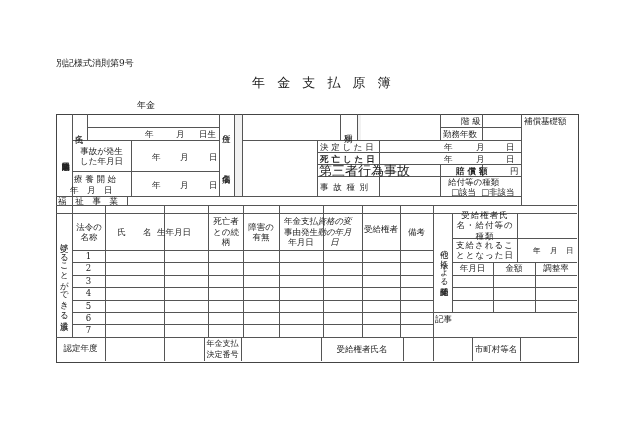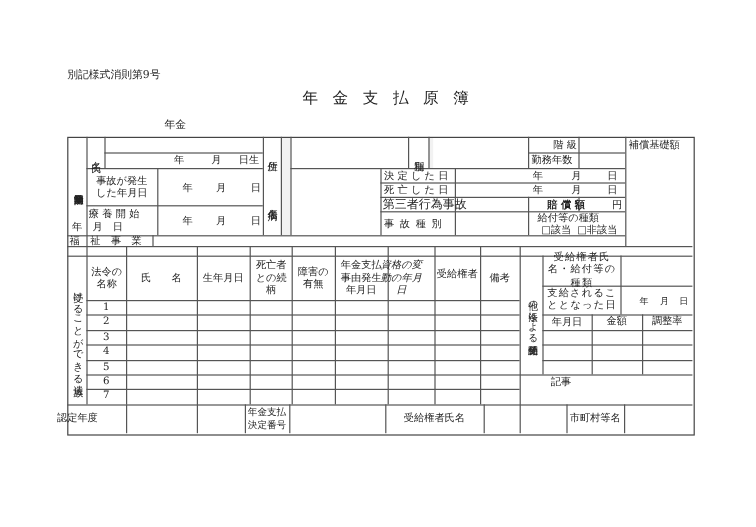--- a/index.html
+++ b/index.html
@@ -70,34 +70,34 @@
 <div class="c" style="left:73px;top:141px;width:57px;height:30px;white-space:normal;padding:0 6px;box-sizing:border-box;">事故が発生した年月日</div>
 <div class="t" style="left:152px;top:152px;">年</div>
 <div class="t" style="left:180px;top:152px;">月</div>
 <div class="t" style="left:209px;top:152px;">日</div>
 <div class="c v" style="left:219px;top:148px;width:15px;height:40px;">傷病名</div>
 
 <div class="t" style="left:320px;top:142px;">決 定 し た 日</div>
 <div class="t" style="left:444px;top:142px;">年</div>
 <div class="t" style="left:476px;top:142px;">月</div>
 <div class="t" style="left:506px;top:142px;">日</div>
-<div class="t" style="left:320px;top:154px;">死 亡 し た 日</div>
+<div class="t" style="left:320px;top:154px;font-weight:bold;">死 亡 し た 日</div>
 <div class="t" style="left:444px;top:154px;">年</div>
 <div class="t" style="left:476px;top:154px;">月</div>
 <div class="t" style="left:506px;top:154px;">日</div>
-<div class="t" style="left:319px;top:166px;font-size:10px;">第三者行為事故</div>
+<div class="t" style="left:319px;top:166px;font-size:13px;">第三者行為事故</div>
 <div class="t" style="left:456px;top:166px;font-weight:bold;">賠 償 額</div>
 <div class="t" style="left:510px;top:166px;">円</div>
 <div class="t" style="left:320px;top:182px;letter-spacing:1px;">事 故 種 別</div>
 <div class="t" style="left:448px;top:177px;">給付等の種類</div>
 <div class="t" style="left:451px;top:187px;">□該当</div>
 <div class="t" style="left:481px;top:187px;">□非該当</div>
 
 <div class="t" style="left:74px;top:174px;">療 養 開 始</div>
-<div class="t" style="left:60px;top:185px;">年　月　日</div>
+<div class="t" style="left:70px;top:185px;font-family:Liberation Serif, serif;">年　月　日</div>
 <div class="t" style="left:152px;top:180px;">年</div>
 <div class="t" style="left:180px;top:180px;">月</div>
 <div class="t" style="left:209px;top:180px;">日</div>
 <div class="t" style="left:58px;top:196px;letter-spacing:3px;">福 祉 事 業</div>
 
 <div class="vl" style="left:72px;top:205px;height:132px;"></div>
 <div class="vl" style="left:105px;top:205px;height:132px;"></div>
 <div class="vl" style="left:164px;top:205px;height:156px;"></div>
 <div class="vl" style="left:208px;top:205px;height:132px;"></div>
 <div class="vl" style="left:243px;top:205px;height:132px;"></div>
@@ -123,21 +123,21 @@
 <div class="hl" style="left:452px;top:275px;width:125px;"></div>
 <div class="hl" style="left:452px;top:287px;width:125px;"></div>
 <div class="hl" style="left:452px;top:300px;width:125px;"></div>
 <div class="vl" style="left:517px;top:213px;height:49px;"></div>
 <div class="vl" style="left:493px;top:262px;height:50px;"></div>
 <div class="vl" style="left:535px;top:262px;height:50px;"></div>
 
 <div class="c v" style="left:57px;top:217px;width:15px;height:118px;">受けることができる遺族</div>
 <div class="c" style="left:76px;top:214px;width:26px;height:36px;white-space:normal;">法令の名称</div>
 <div class="c" style="left:105px;top:214px;width:59px;height:36px;">氏　　名</div>
-<div class="c" style="left:164px;top:214px;width:44px;height:36px;">生年月日</div>
+<div class="c" style="left:152px;top:214px;width:44px;height:36px;">生年月日</div>
 <div class="c" style="left:211px;top:214px;width:30px;height:36px;white-space:normal;">死亡者との続柄</div>
 <div class="c" style="left:245px;top:214px;width:32px;height:36px;white-space:normal;">障害の有無</div>
 <div class="c" style="left:281px;top:214px;width:40px;height:36px;white-space:normal;">年金支払事由発生年月日</div>
 <div class="c" style="left:317px;top:214px;width:35px;height:36px;white-space:normal;font-style:italic;">資格の変動の年月日</div>
 <div class="c" style="left:364px;top:214px;width:34px;height:30px;white-space:normal;">受給権者</div>
 <div class="c" style="left:400px;top:214px;width:33px;height:36px;">備考</div>
 
 <div class="c" style="left:72px;top:250px;width:33px;height:12px;">1</div>
 <div class="c" style="left:72px;top:262px;width:33px;height:13px;">2</div>
 <div class="c" style="left:72px;top:275px;width:33px;height:12px;">3</div>
@@ -148,25 +148,25 @@
 
 <div class="c v" style="left:434px;top:215px;width:18px;height:96px;font-size:8px;">他の法令による受給関係</div>
 <div class="c" style="left:453px;top:213px;width:64px;height:25px;white-space:normal;letter-spacing:1px;">受給権者氏名・給付等の種類</div>
 <div class="c" style="left:453px;top:238px;width:64px;height:24px;white-space:normal;letter-spacing:1px;">支給されることとなった日</div>
 <div class="t" style="left:533px;top:246px;font-size:7.5px;">年</div>
 <div class="t" style="left:550px;top:246px;font-size:7.5px;">月</div>
 <div class="t" style="left:566px;top:246px;font-size:7.5px;">日</div>
 <div class="c" style="left:452px;top:262px;width:41px;height:13px;font-family:Liberation Serif, serif;">年月日</div>
 <div class="c" style="left:493px;top:262px;width:42px;height:13px;">金額</div>
 <div class="c" style="left:535px;top:262px;width:42px;height:13px;">調整率</div>
-<div class="t" style="left:435px;top:314px;margin-left:24px;">記事</div>
+<div class="t" style="left:435px;top:314px;">記事</div>
 
 <div class="vl" style="left:105px;top:337px;height:24px;"></div>
 <div class="vl" style="left:204px;top:337px;height:24px;"></div>
 <div class="vl" style="left:241px;top:337px;height:24px;"></div>
 <div class="vl" style="left:321px;top:337px;height:24px;"></div>
 <div class="vl" style="left:403px;top:337px;height:24px;"></div>
 <div class="vl" style="left:472px;top:337px;height:24px;"></div>
 <div class="vl" style="left:520px;top:337px;height:24px;"></div>
-<div class="c" style="left:40px;top:337px;width:49px;height:24px;font-family:Liberation Mono, monospace;">認定年度</div>
+<div class="c" style="left:56px;top:337px;width:49px;height:24px;font-family:Liberation Mono, monospace;">認定年度</div>
 <div class="c" style="left:204px;top:338px;width:37px;height:23px;white-space:normal;font-size:8px;">年金支払決定番号</div>
 <div class="c" style="left:321px;top:337px;width:82px;height:24px;">受給権者氏名</div>
 <div class="c" style="left:472px;top:337px;width:48px;height:24px;">市町村等名</div>
 
 </body></html>

